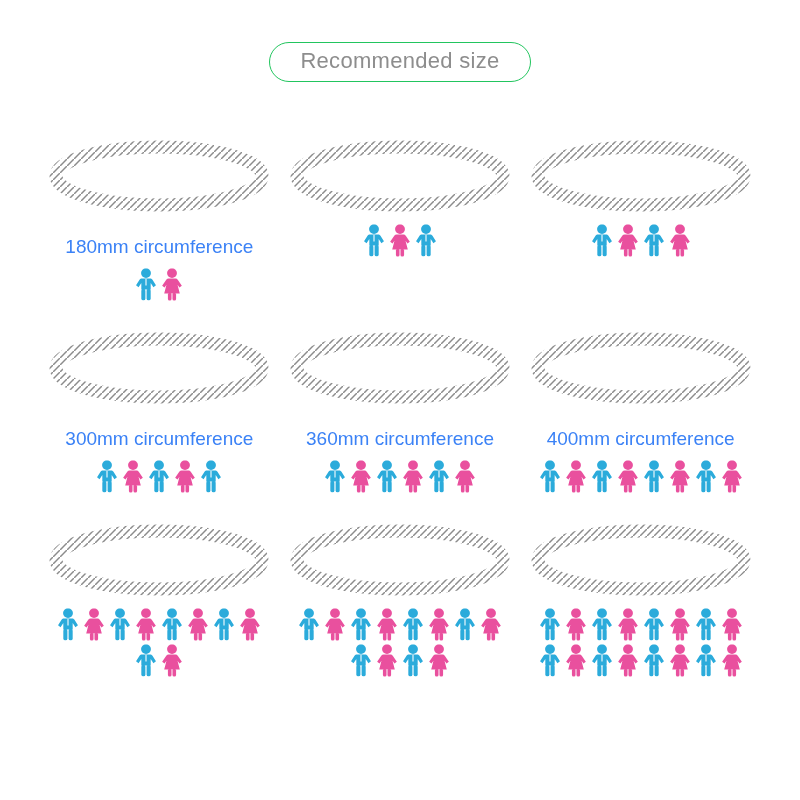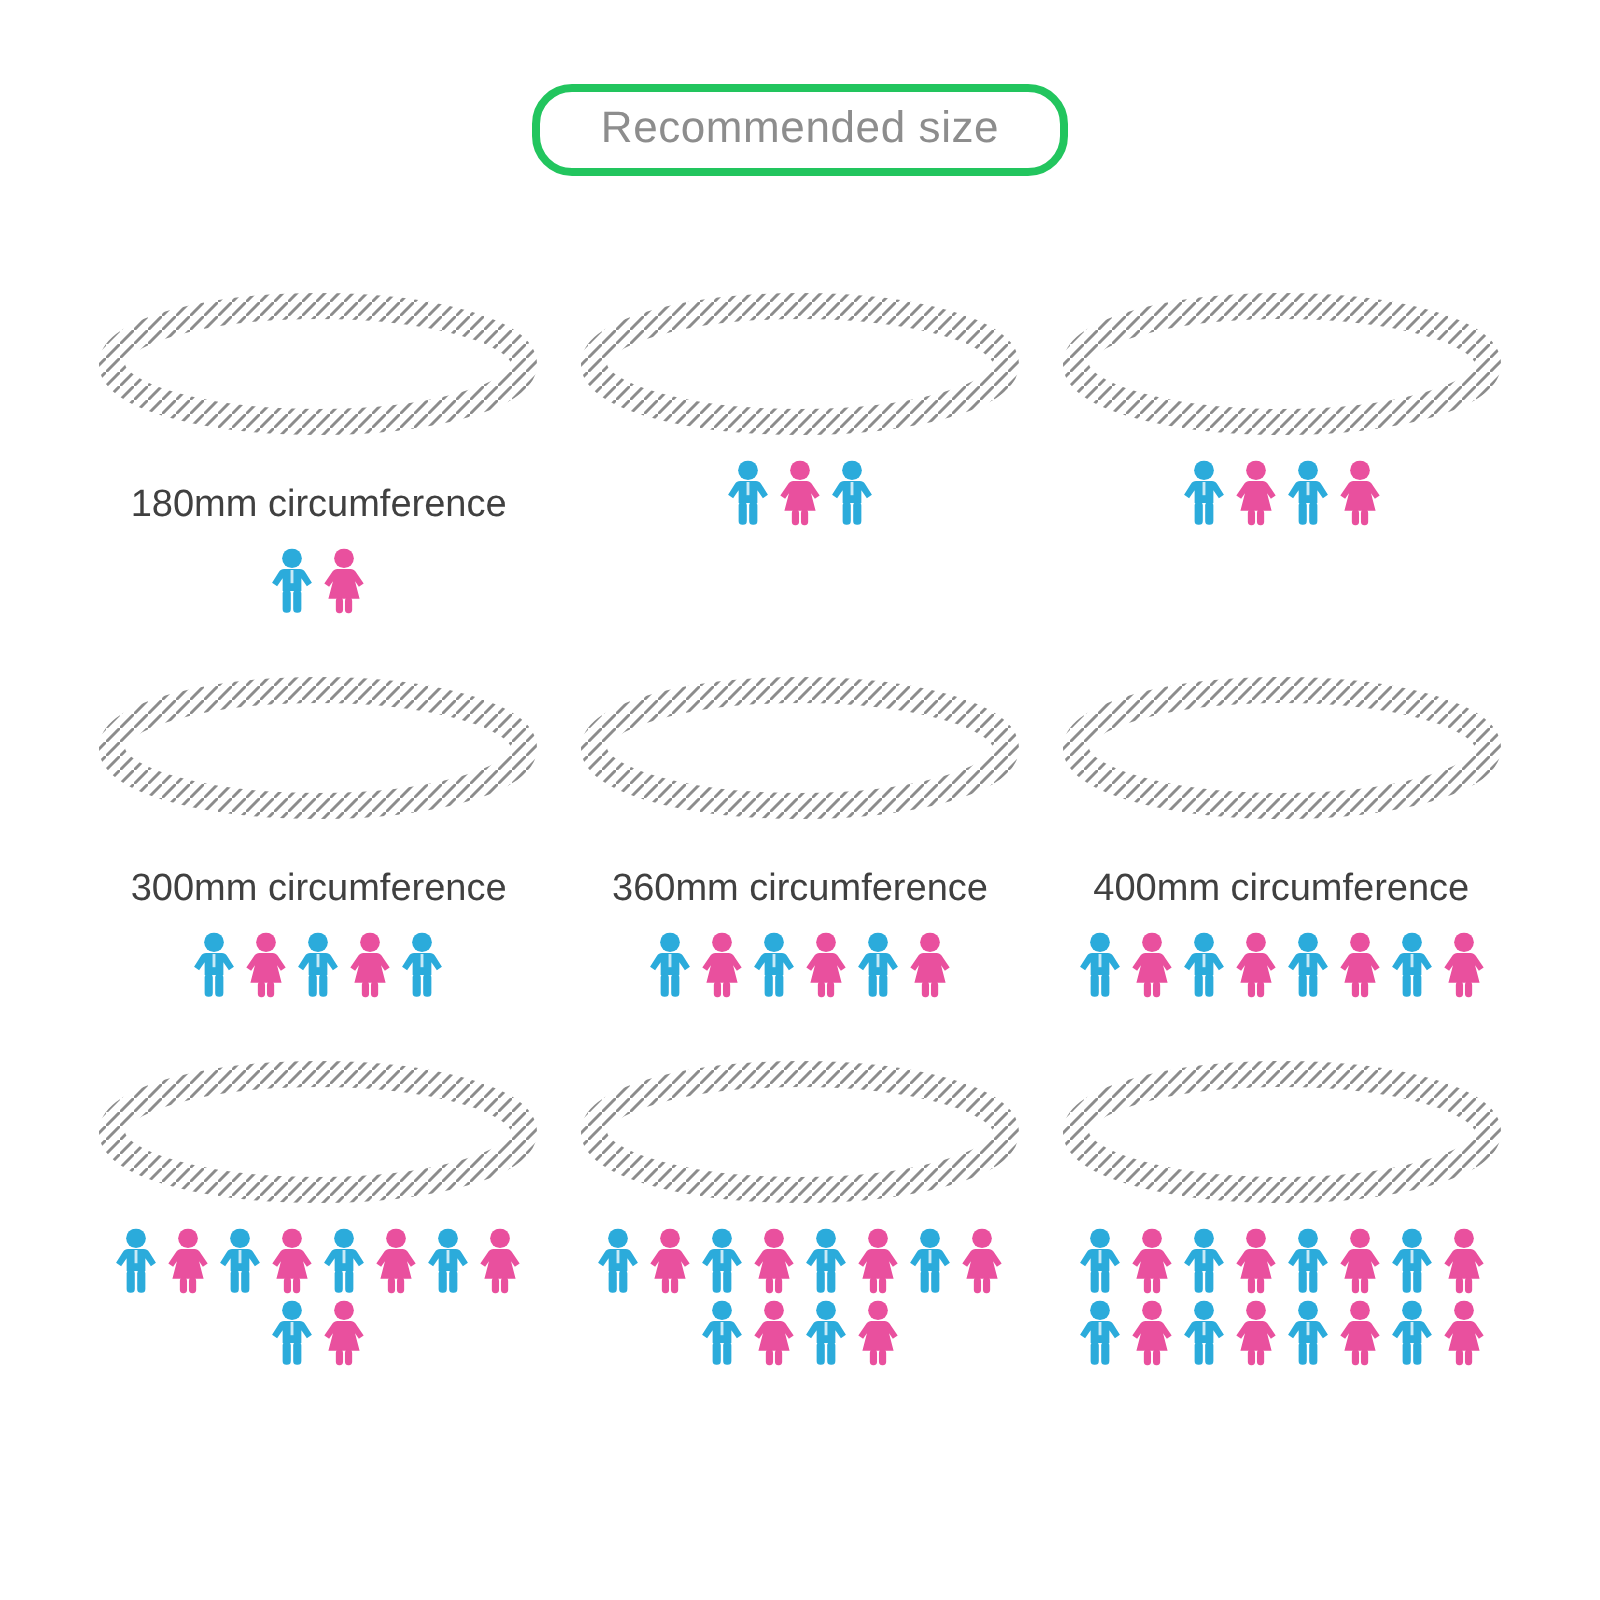--- a/index.html
+++ b/index.html
@@ -11,21 +11,21 @@
     width: 800px;
     height: 800px;
     overflow: hidden;
     font-family: "Liberation Sans", sans-serif;
   }
   .pill {
     display: block;
     width: max-content;
     margin: 42px auto 4px;
     padding: 5px 30px 7px;
-    border: 4px solid #22c55e;
+    border: 1px solid #22c55e;
     border-radius: 20px;
     color: #8d8d8d;
     font-size: 22px;
     letter-spacing: 0.3px;
     background: #ffffff;
   }
   .grid {
     width: 716px;
     margin: 56px auto 0;
     display: grid;
@@ -36,21 +36,21 @@
   }
   .cell {
     display: flex;
     flex-direction: column;
     align-items: center;
   }
   svg.band { display: block; }
   .size-label {
     margin-top: 22px;
     font-size: 19px;
-    color: #404040;
+    color: #3b82f6;
     white-space: nowrap;
   }
   .people {
     margin-top: 10px;
     width: 208px;
     display: flex;
     flex-wrap: wrap;
     justify-content: center;
     column-gap: 2px;
     row-gap: 2px;

